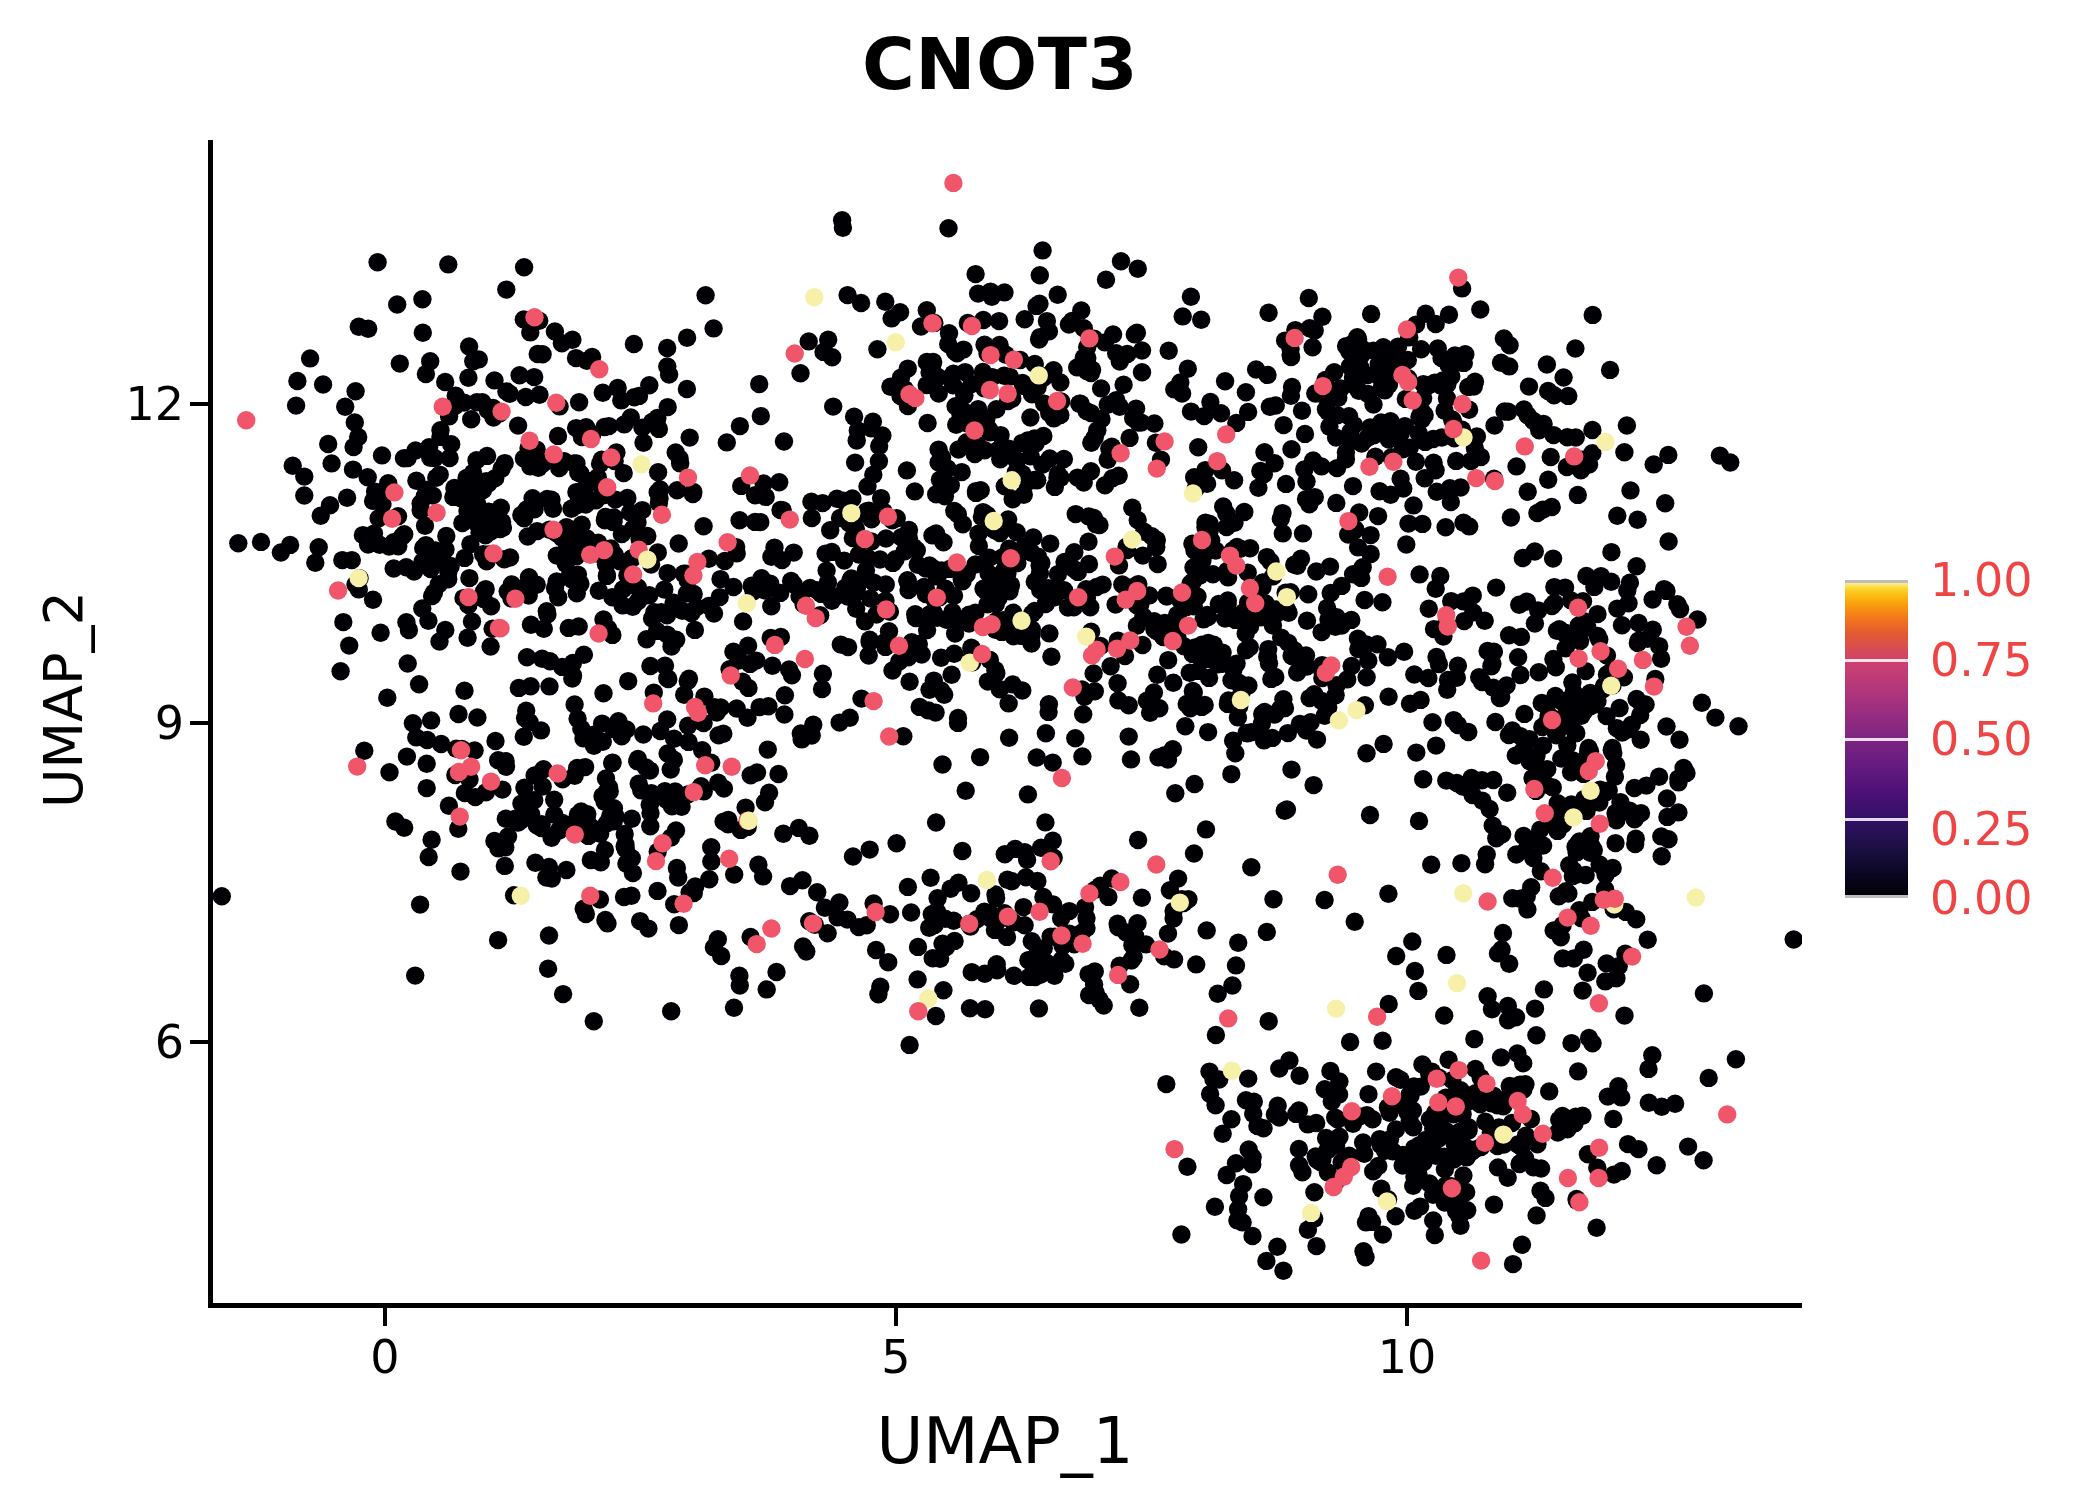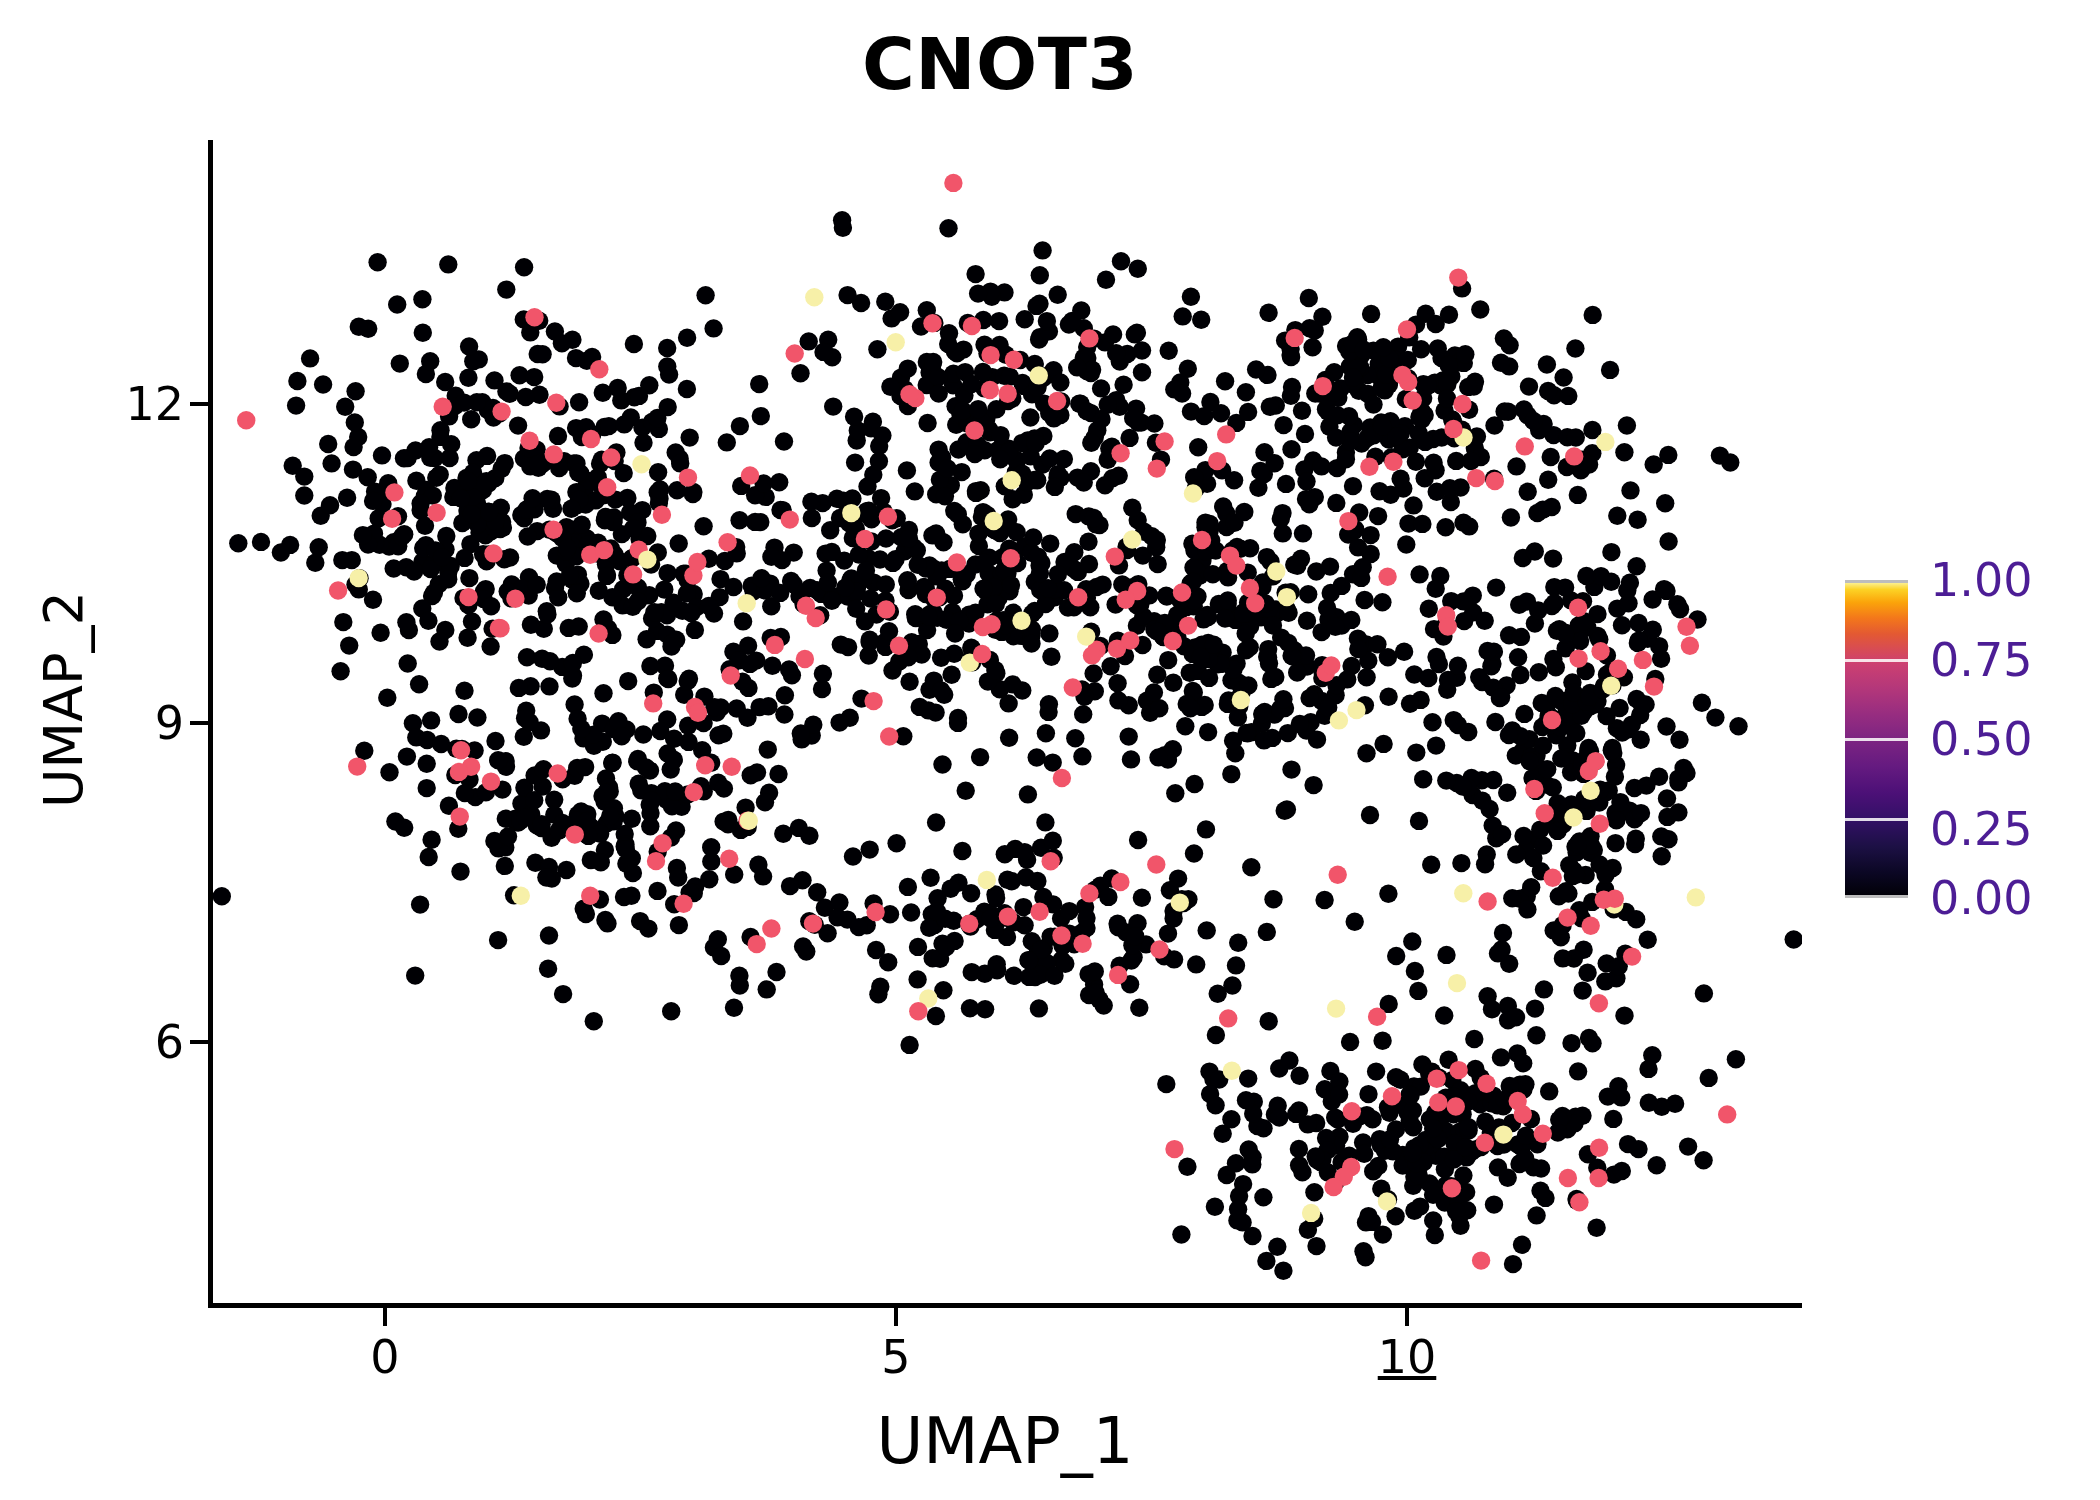--- a/index.html
+++ b/index.html
@@ -46,41 +46,41 @@
   .cbar{
     position:absolute;left:0;top:0;width:63px;height:318px;
     background:linear-gradient(to top,
       #000004 0%, #0b0724 8%, #1c1044 16%, #331067 25%, #4c1077 33%,
       #641a80 41%, #7d2482 50%, #982d80 58%, #b4377a 66%, #cd4071 74%,
       #e35933 83%, #f3771b 88%, #fba40a 93%, #fcd225 97%, #fcfdbf 100%);
   }
   .cbar-tick{position:absolute;left:0;width:63px;height:3px;background:#ffffff;opacity:.85;}
   .cbar-tick.edge{background:#bdbdbd;opacity:1;}
   .cbar-label{
-    position:absolute;left:85px;font-size:46px;color:#4c1d95;
+    position:absolute;left:85px;font-size:46px;color:#ef4444;
     transform:translateY(-50%);white-space:nowrap;
   }
 </style>
 </head>
 <body>
 
 <div id="root">
 
   <div class="plot-title">CNOT3</div>
 
   <div class="spine-y"></div>
   <div class="spine-x"></div>
 
   <div id="xticks-layer">
       <div class="tick-x" style="left: 383px;"></div>
       <div class="ticklabel ticklabel-x" style="left: 385px;">0</div>
       <div class="tick-x" style="left: 894px;"></div>
       <div class="ticklabel ticklabel-x" style="left: 896px;">5</div>
       <div class="tick-x" style="left: 1405px;"></div>
-      <div class="ticklabel ticklabel-x" style="left: 1407px; text-decoration: underline;">10</div>
+      <div class="ticklabel ticklabel-x" style="left: 1407px;">10</div>
     </div>
   <div class="ylabels-wrap" id="yticks-layer">
       <div class="ticklabel ticklabel-y" style="top: 404px;">12</div>
       <div class="ticklabel ticklabel-y" style="top: 722.9px;">9</div>
       <div class="ticklabel ticklabel-y" style="top: 1041.8px;">6</div>
     </div>
 
   <div class="axis-title-x">UMAP_1</div>
   <div class="axis-title-y">UMAP_2</div>
 

